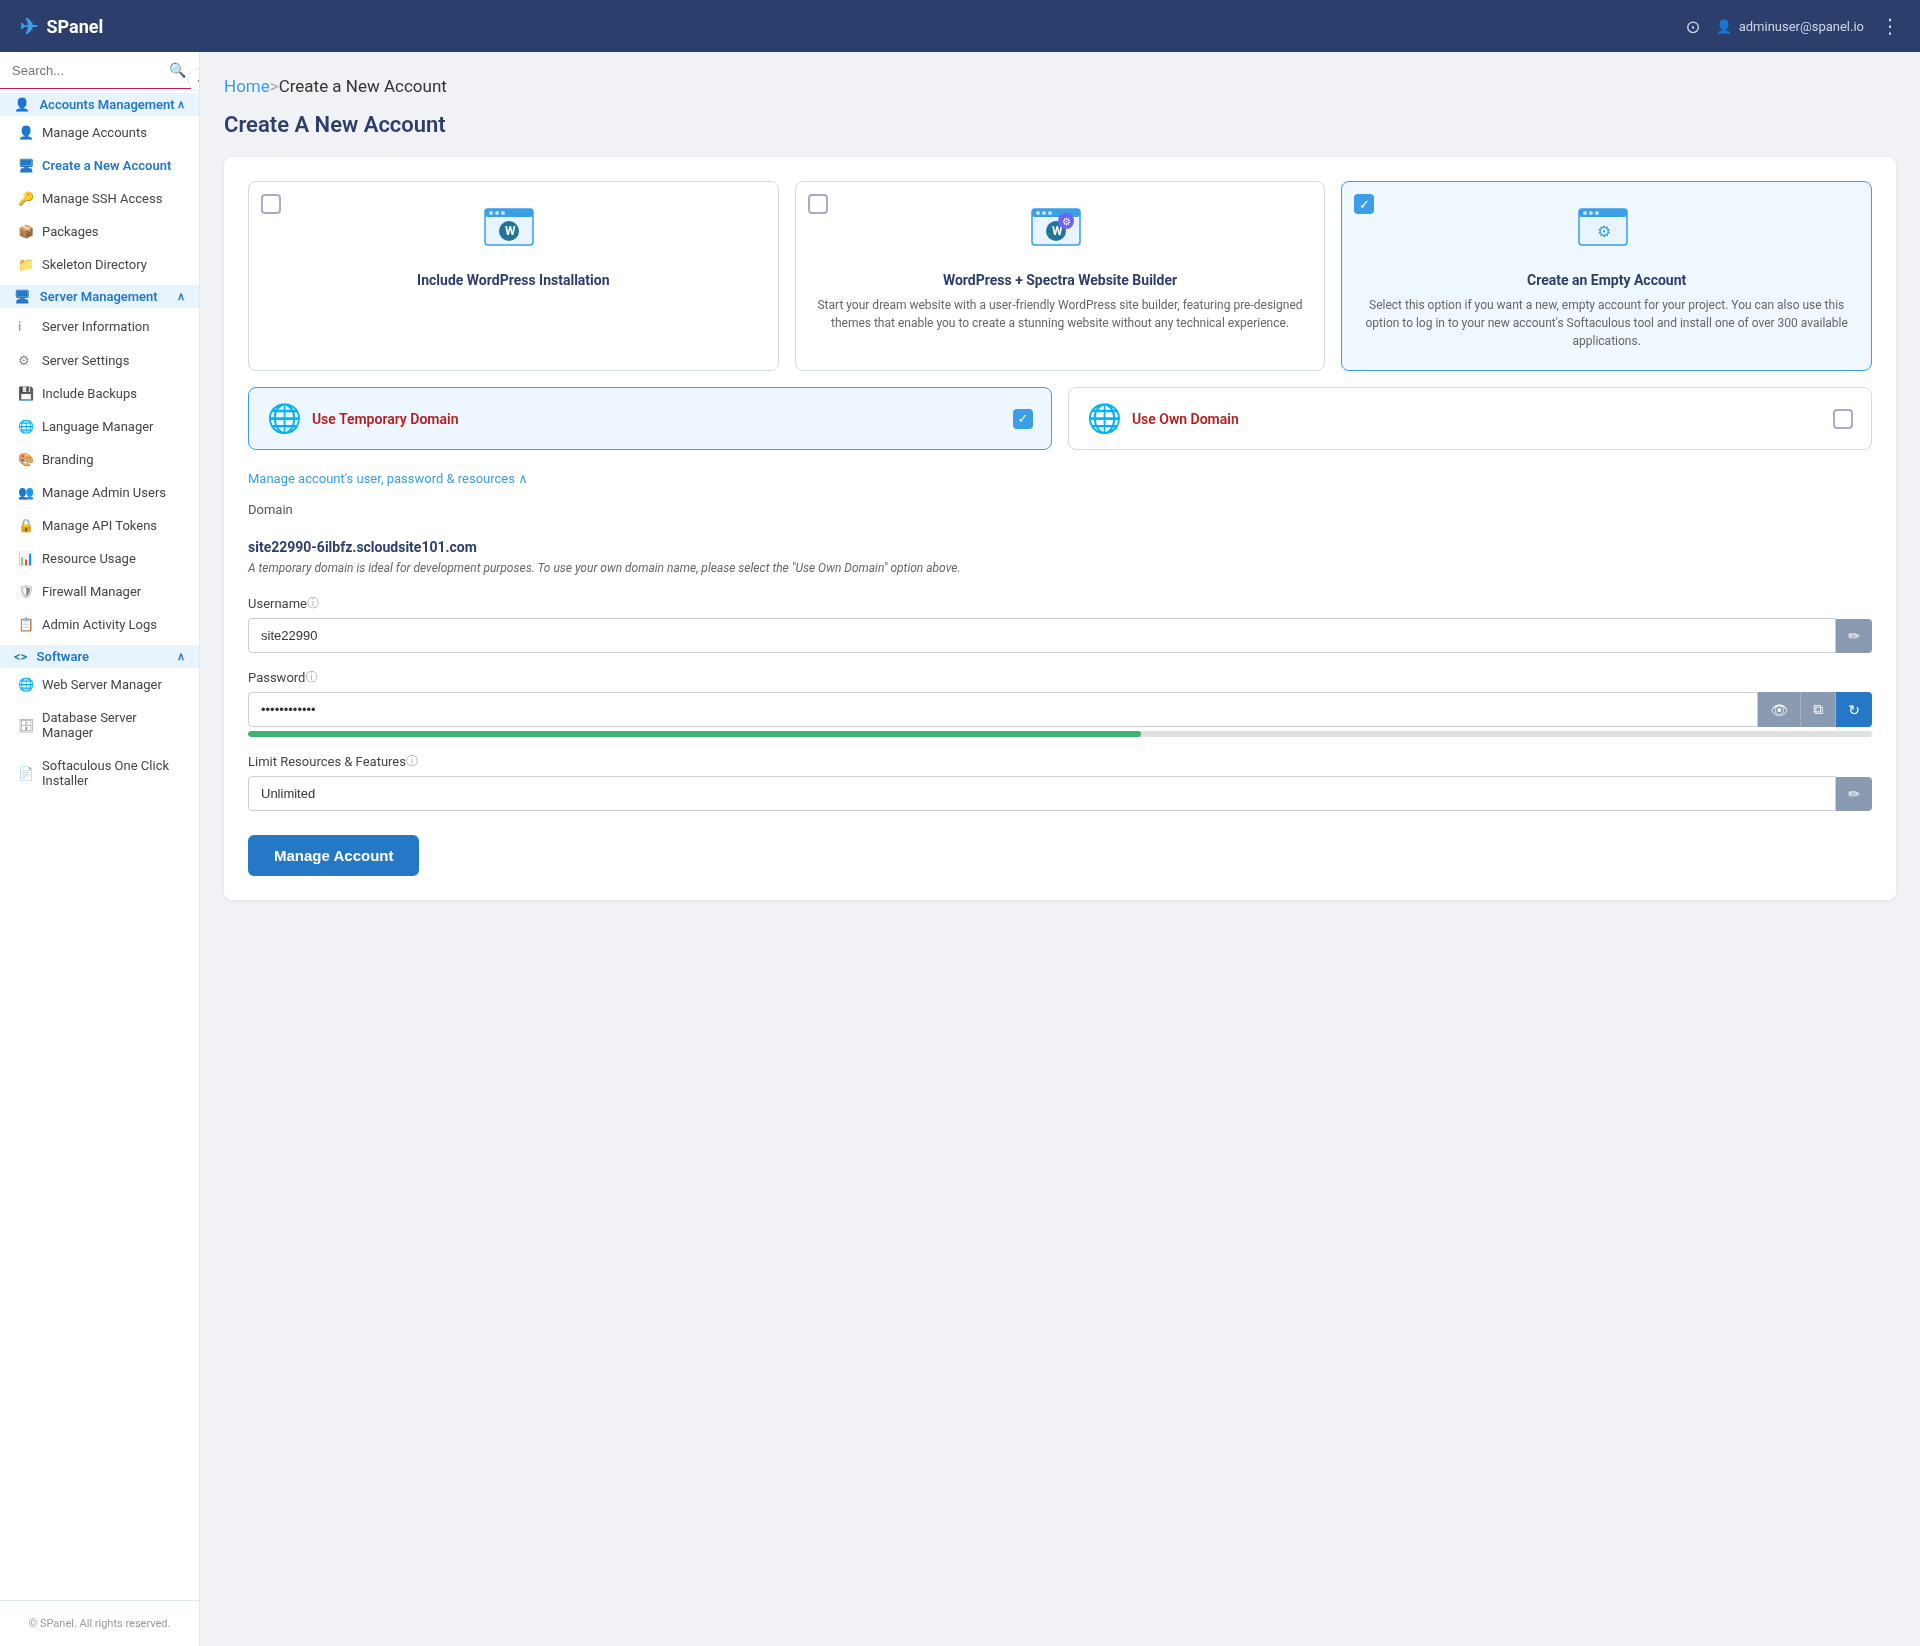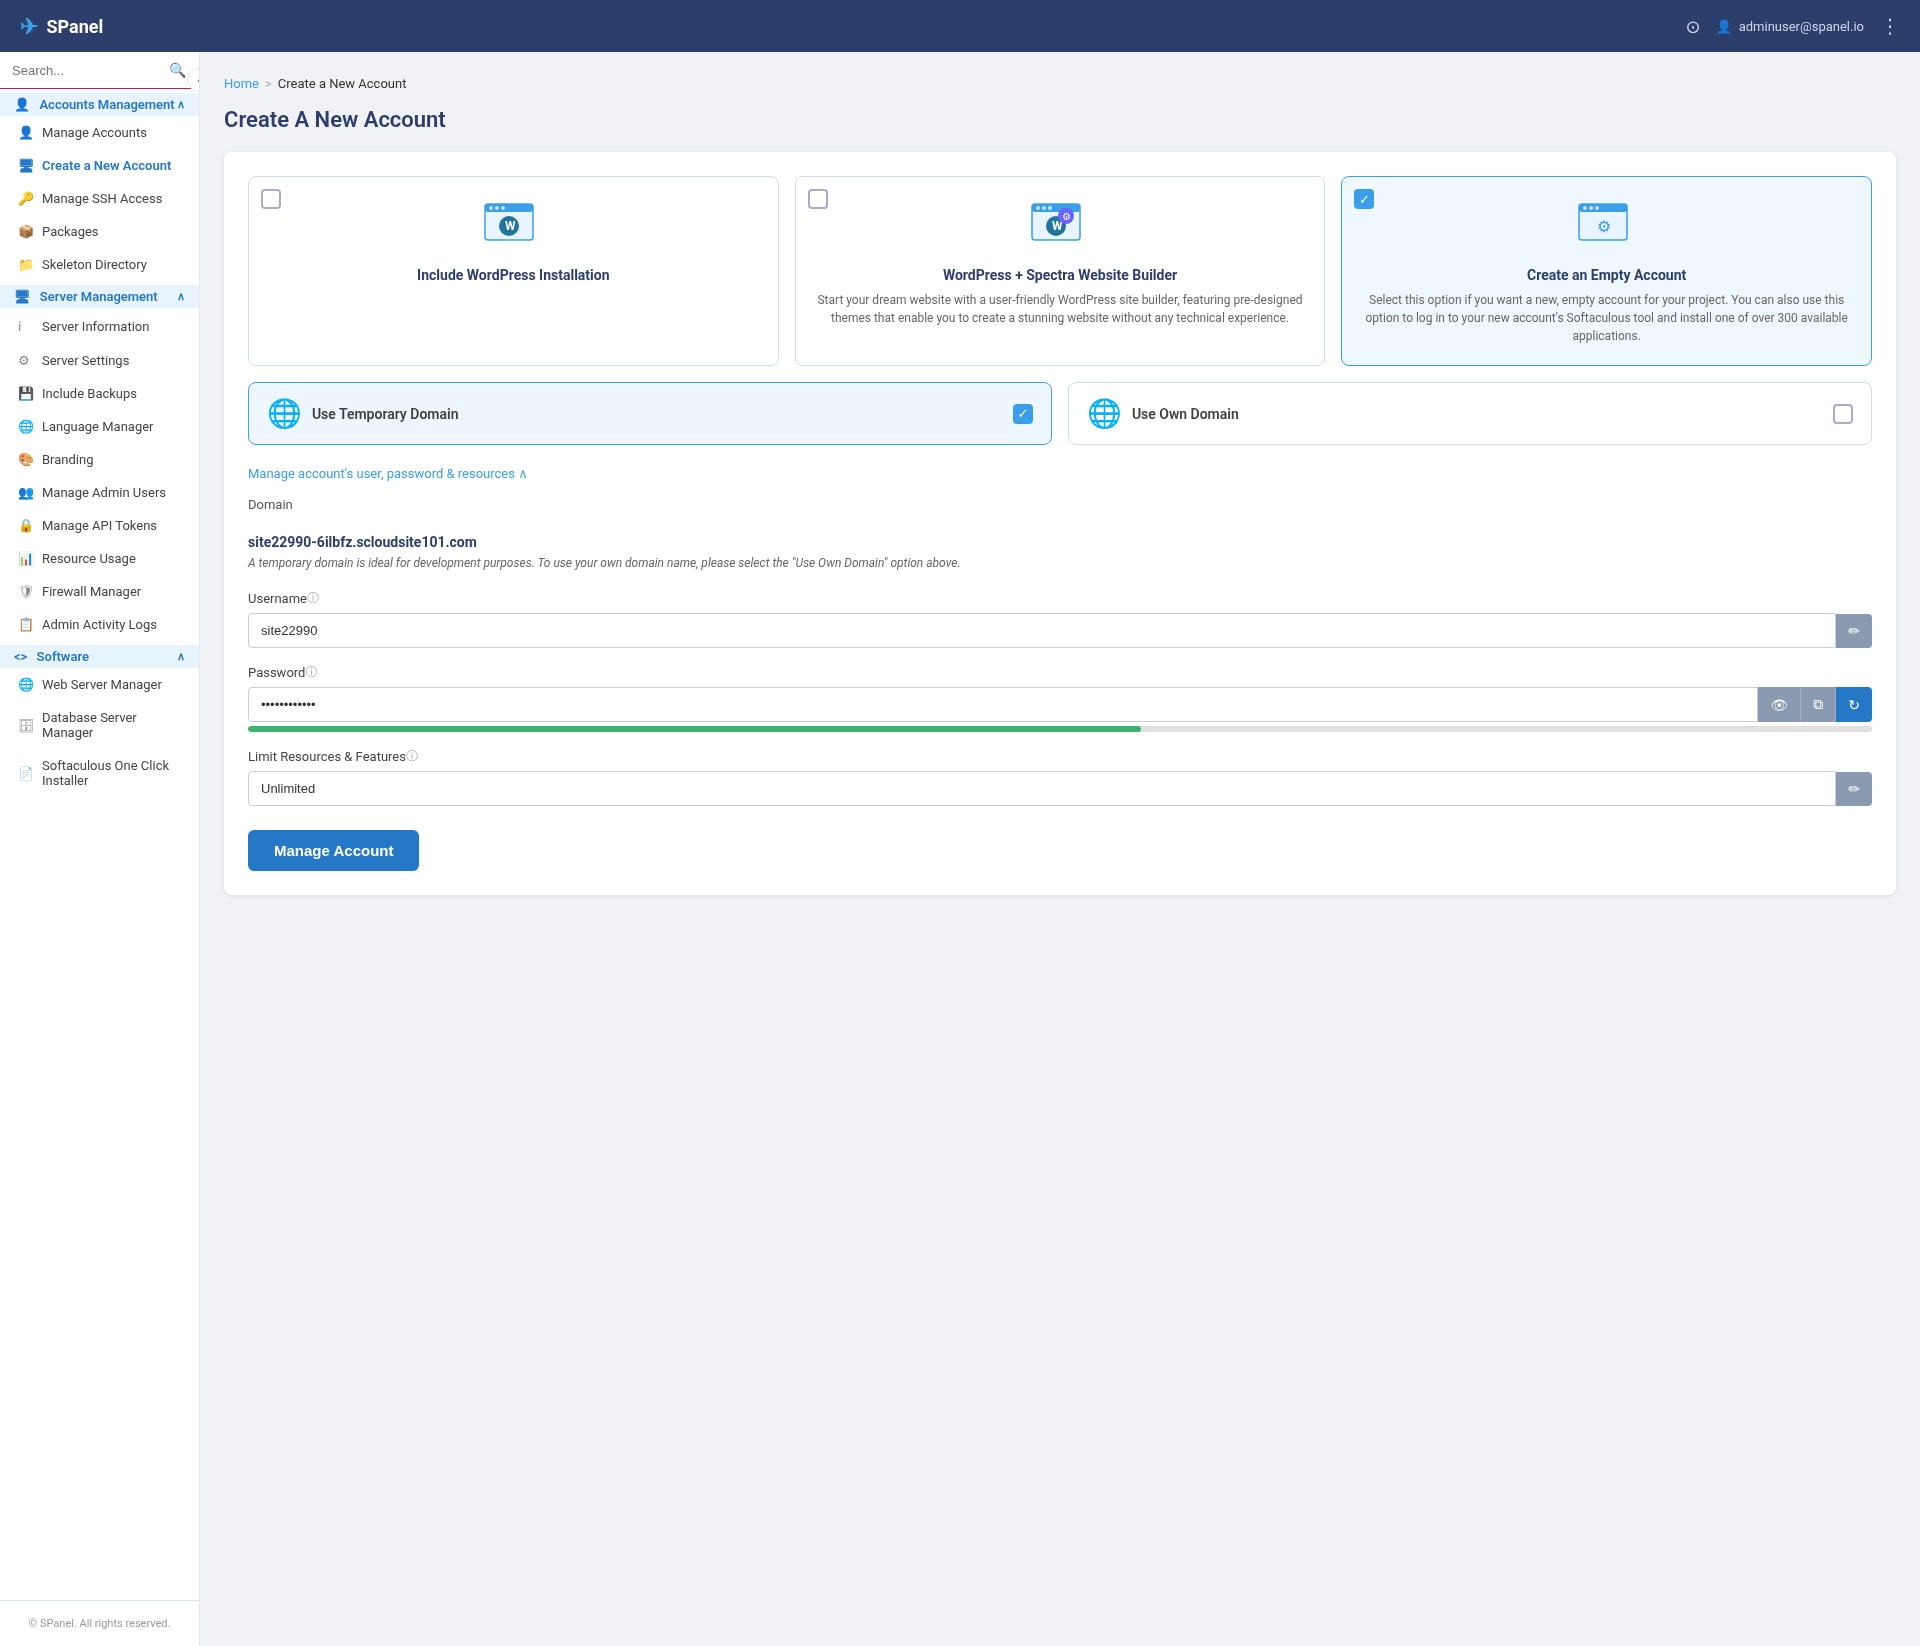--- a/index.html
+++ b/index.html
@@ -111,23 +111,23 @@
     
     .main-content {
       margin-left: 200px;
       padding: 24px;
       flex: 1;
     }
 
     .breadcrumb {
       display: flex;
       align-items: center;
-      gap: 6px;
+      gap: 0;
       color: #666;
-      font-size: 13px;
+      font-size: 17px;
       margin-bottom: 16px;
     }
     .breadcrumb .sep { color: #aaa; }
     .breadcrumb .current { color: #333; }
 
     .page-title {
       font-size: 22px;
       font-weight: 600;
       color: #2c3e6b;
       margin-bottom: 20px;
@@ -201,21 +201,21 @@
       justify-content: space-between;
       cursor: pointer;
       background: #fff;
     }
     .domain-card.selected {
       border-color: #3b9ee8;
       background: #eef7ff;
     }
     .domain-card-left { display: flex; align-items: center; gap: 10px; }
     .domain-card-icon { font-size: 28px; color: #3b9ee8; }
-    .domain-card-label { font-size: 14px; font-weight: 600; color: #404040; }
+    .domain-card-label { font-size: 14px; font-weight: 600; color: #b91c1c; }
     .domain-card-checkbox {
       width: 20px;
       height: 20px;
       border: 2px solid #aac;
       border-radius: 4px;
       display: flex;
       align-items: center;
       justify-content: center;
       background: #fff;
     }

